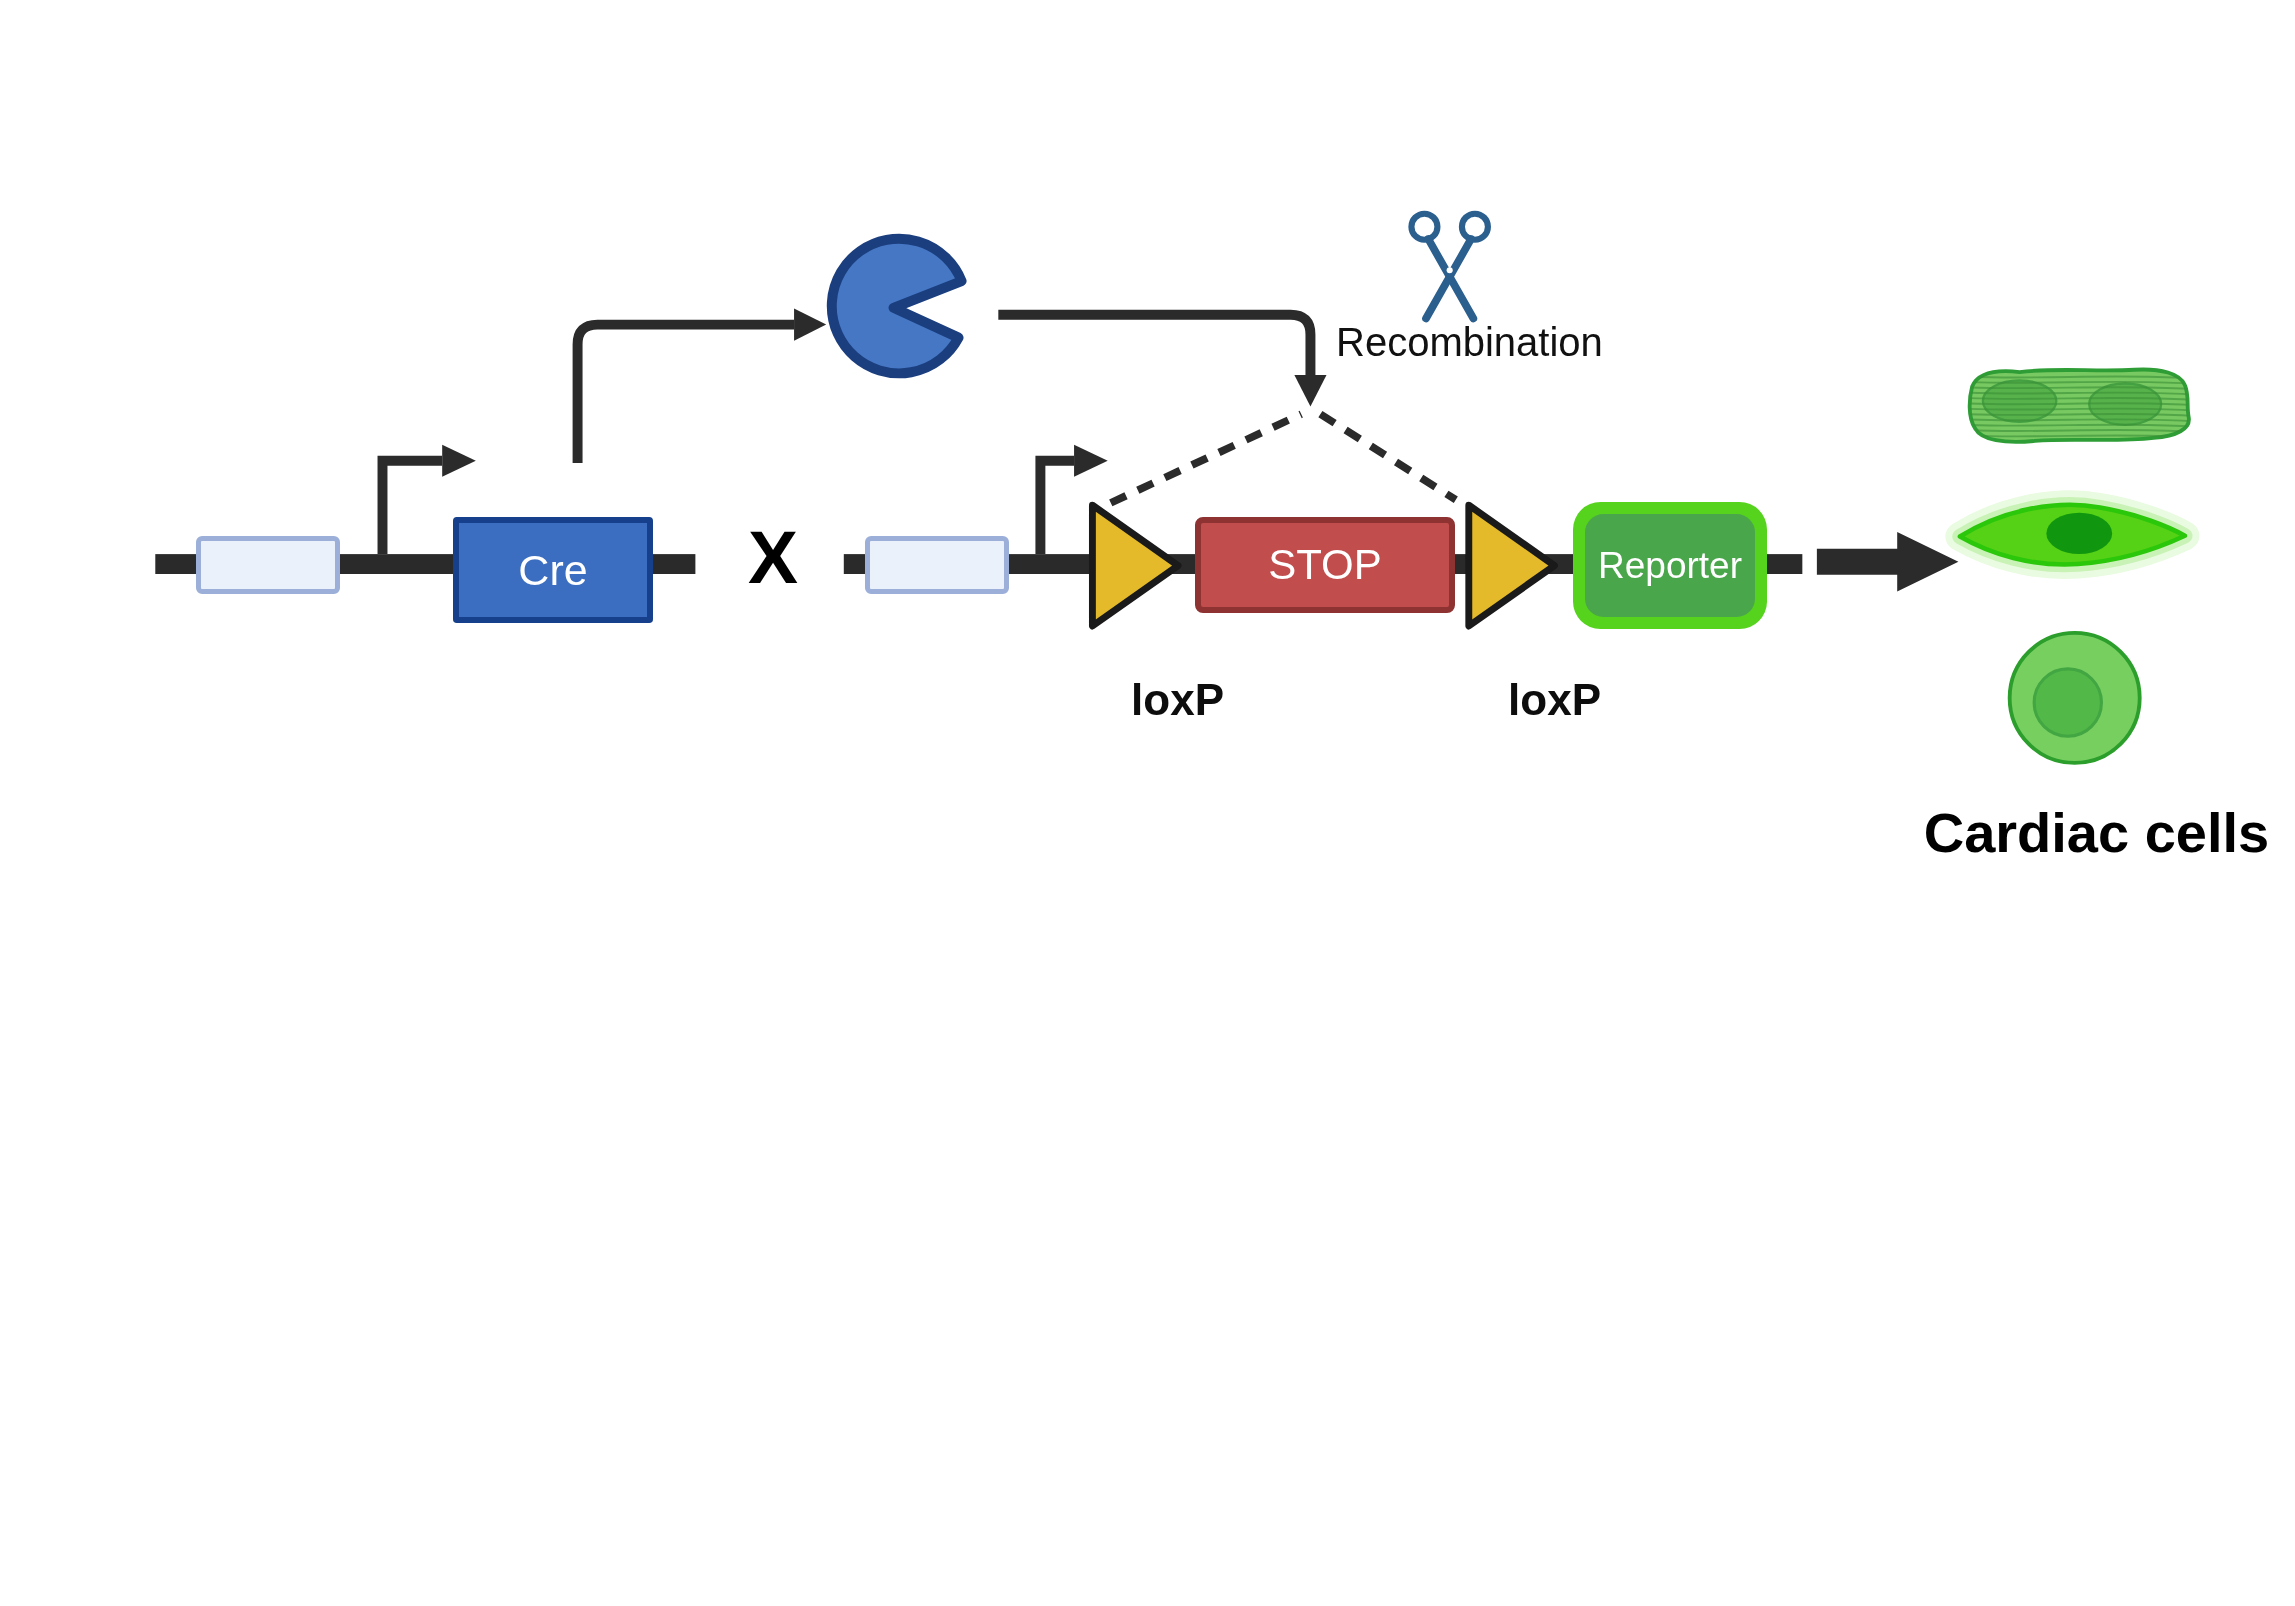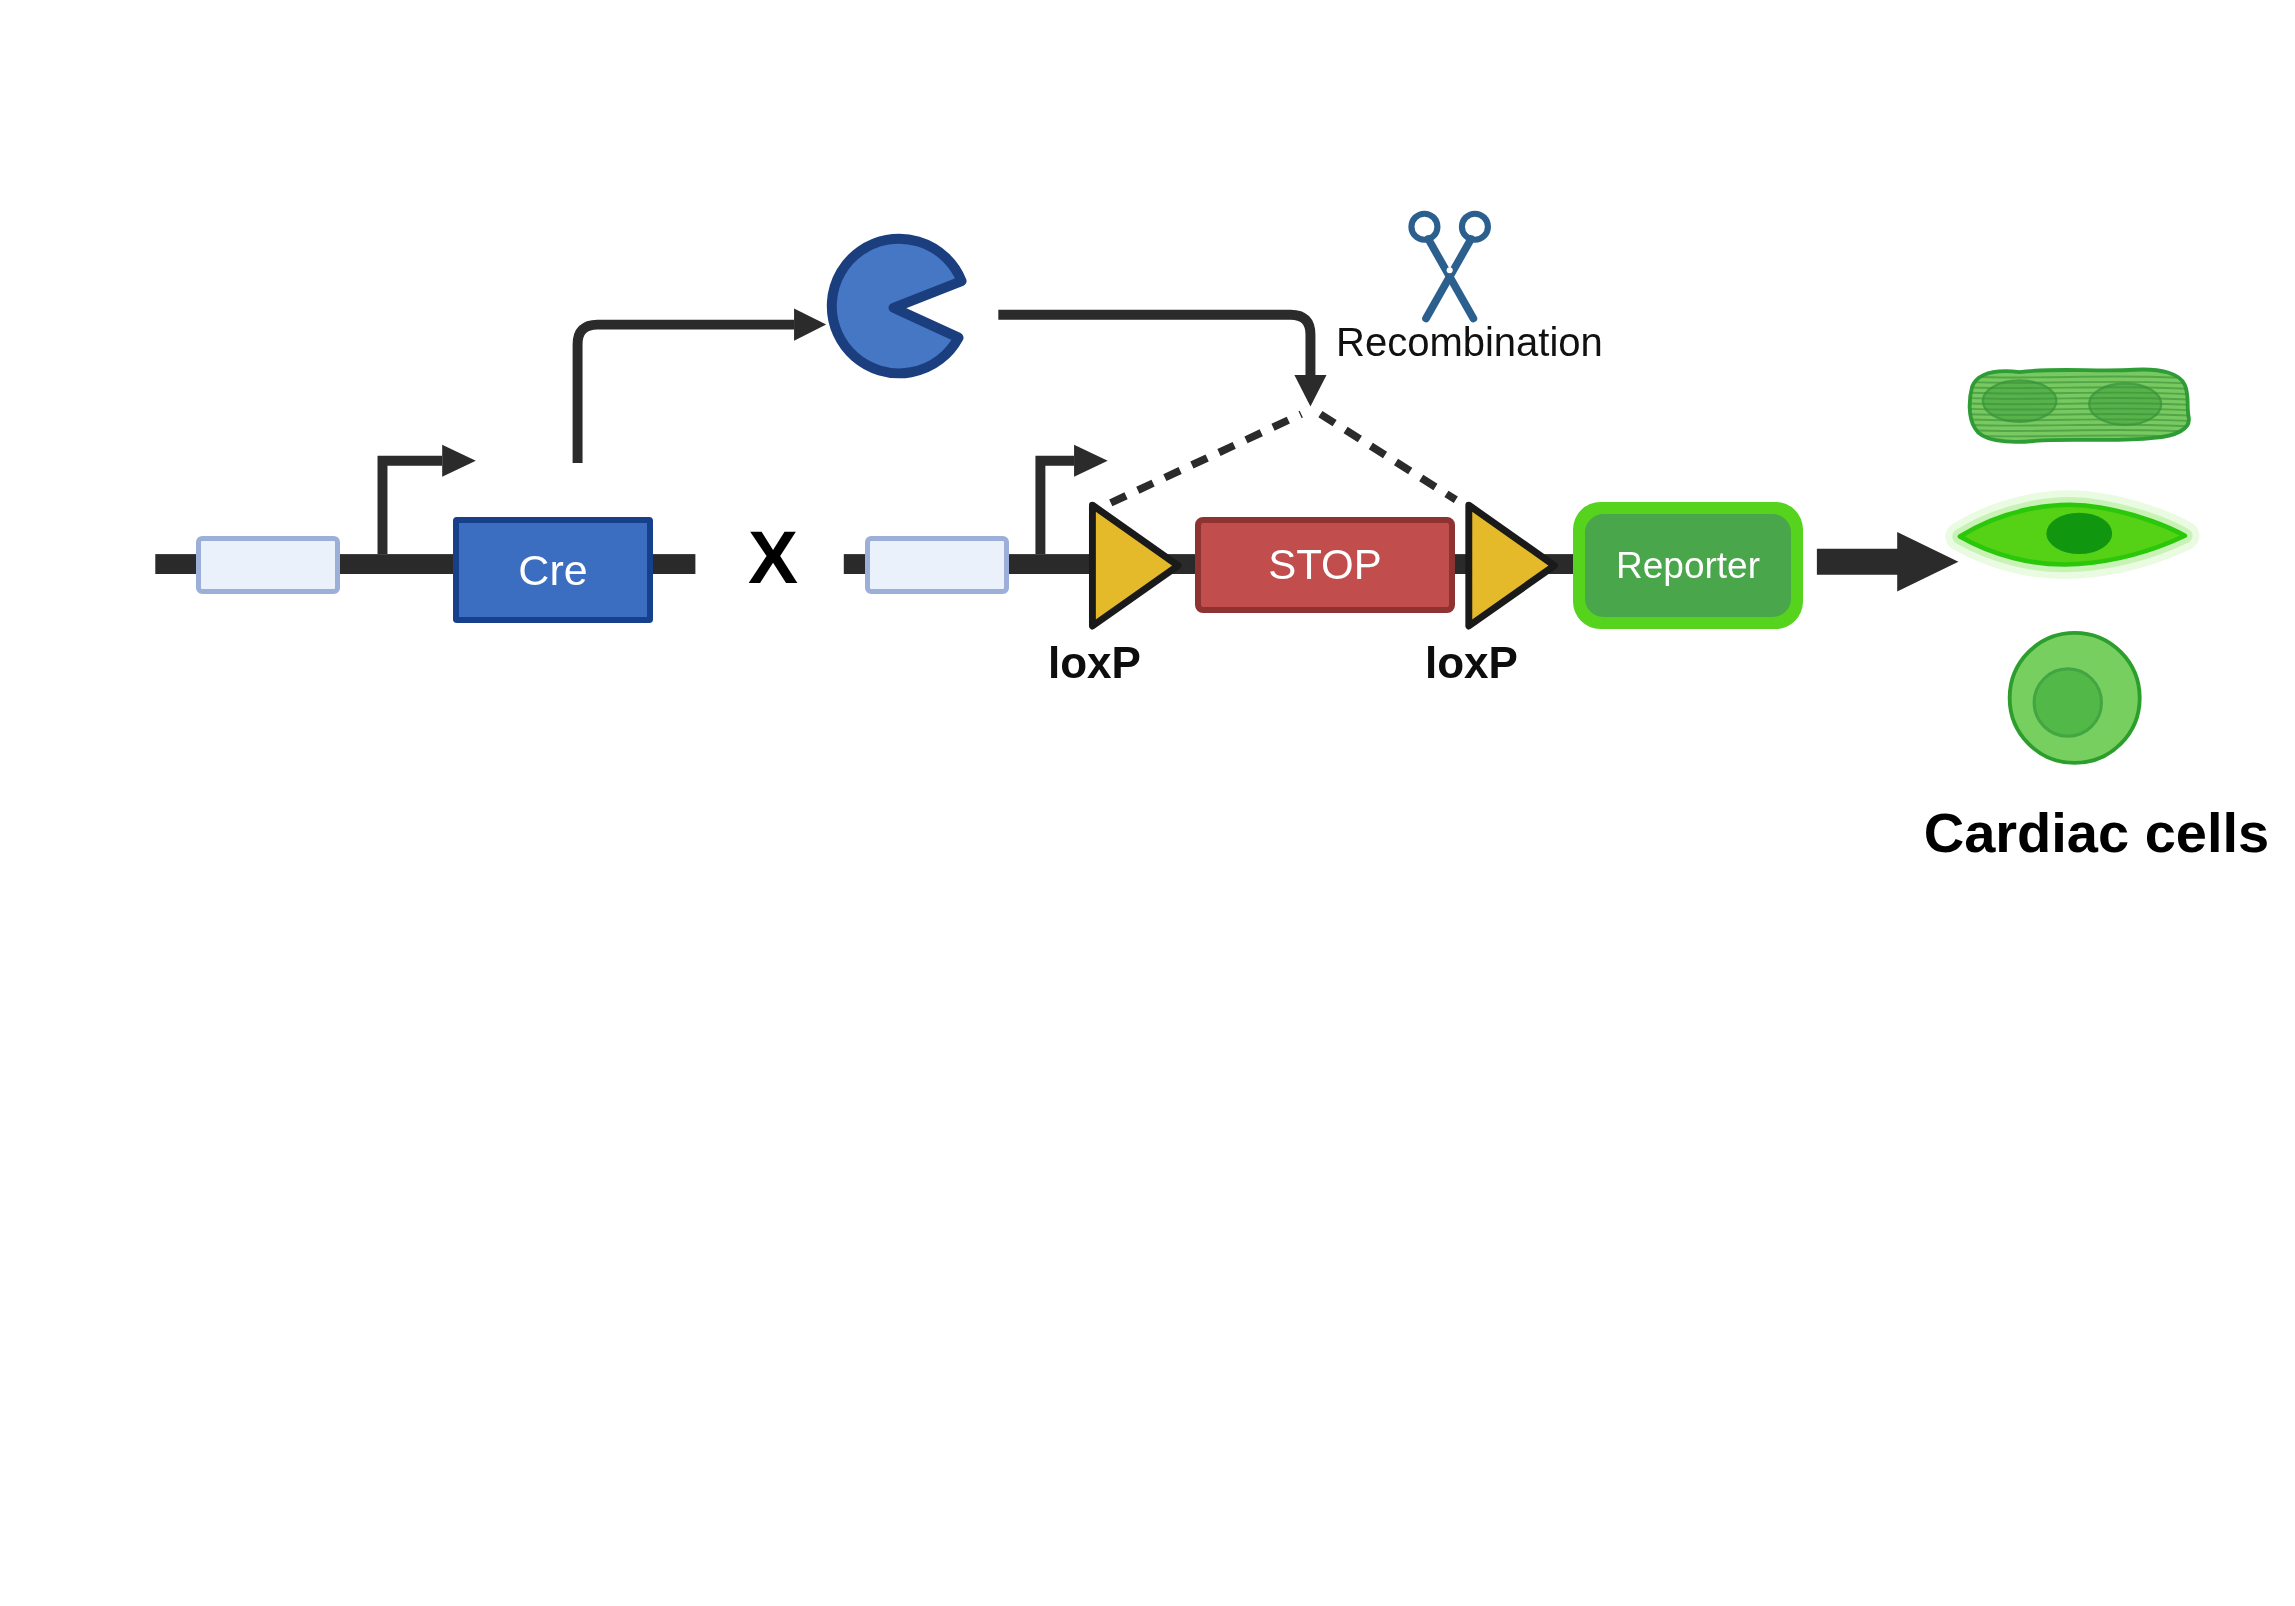--- a/index.html
+++ b/index.html
@@ -20,35 +20,35 @@
     left:453px;top:517px;width:200px;height:106px;
     background:var(--cre-fill);border:6.1px solid var(--cre-border);border-radius:3.8px;
     color:#fff;font-size:43px;
   }
   .stop-box{
     left:1195px;top:517px;width:260px;height:96px;
     background:var(--stop-fill);border:6.1px solid var(--stop-border);border-radius:8px;
     color:#fff;font-size:42px;
   }
   .reporter-outer{
-    left:1573px;top:502px;width:230px;height:127px;
+    left:1573px;top:502px;width:194px;height:127px;
     background:var(--reporter-glow);border-radius:27.5px;
   }
   .reporter-inner{
     position:absolute;left:12.2px;top:12.2px;right:12.2px;bottom:12.2px;
     background:var(--reporter-fill);border-radius:18.4px;
     display:flex;align-items:center;justify-content:center;
     color:#fff;font-size:37px;
   }
 
   
   .lbl{position:absolute;white-space:pre-line;}
   .promoter-caption{left:157px;top:612px;font-size:37px;font-weight:bold;line-height:1.22;color:#111;}
   .cross-label{left:727px;top:514px;width:92px;text-align:center;font-size:75px;font-weight:bold;color:#000;}
-  .loxp-label{top:638px;width:176px;text-align:left;font-size:44px;font-weight:bold;color:#0d0d0d;}
+  .loxp-label{top:675px;width:176px;text-align:right;font-size:44px;font-weight:bold;color:#0d0d0d;}
   .loxp-left{left:1048px;}
   .loxp-right{left:1425px;}
   .recomb-label{left:1336px;top:320px;font-size:40px;font-weight:400;color:#111;}
   .cardiac-label{left:1905px;top:800px;width:383px;text-align:center;font-size:56px;font-weight:bold;color:#000;}
 
   
   .dna{fill:var(--dna-color);}
   .arrow-line{fill:none;stroke:var(--arrow-color);stroke-width:13;stroke-linecap:butt;}
   .arrow-head{fill:var(--arrow-color);stroke:none;}
   .dashed-line{fill:none;stroke:var(--arrow-color);stroke-width:10;stroke-dasharray:22 17;}

